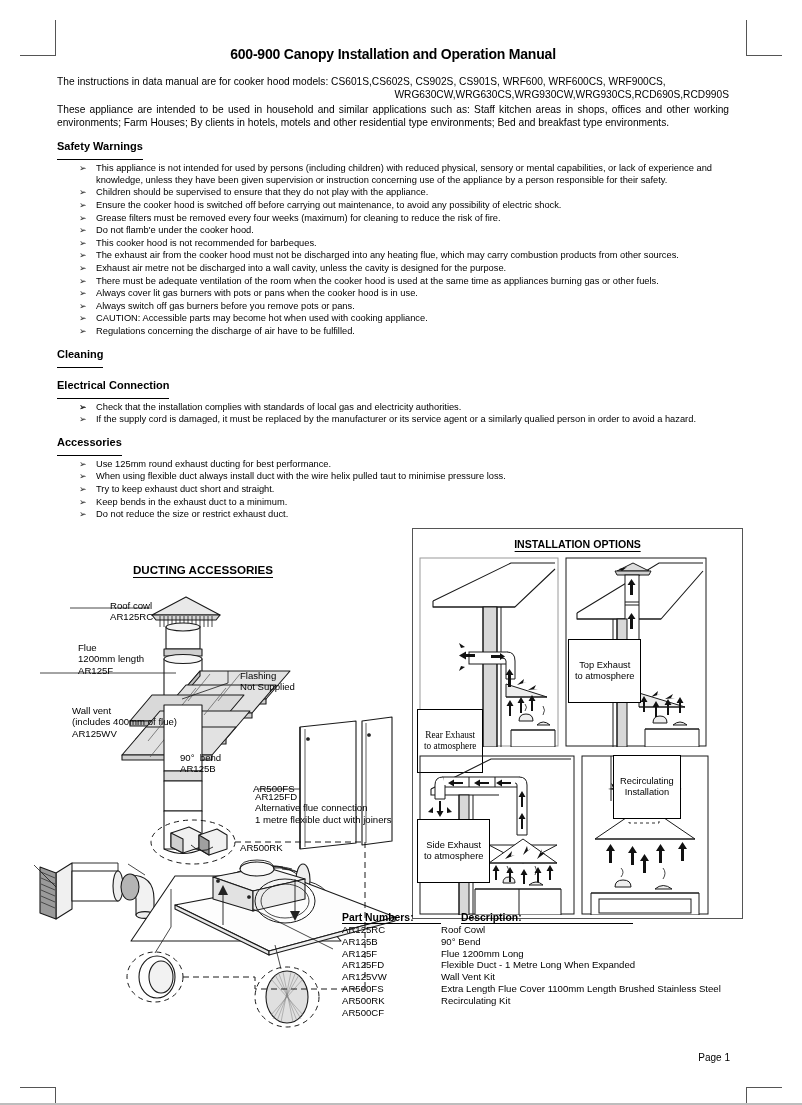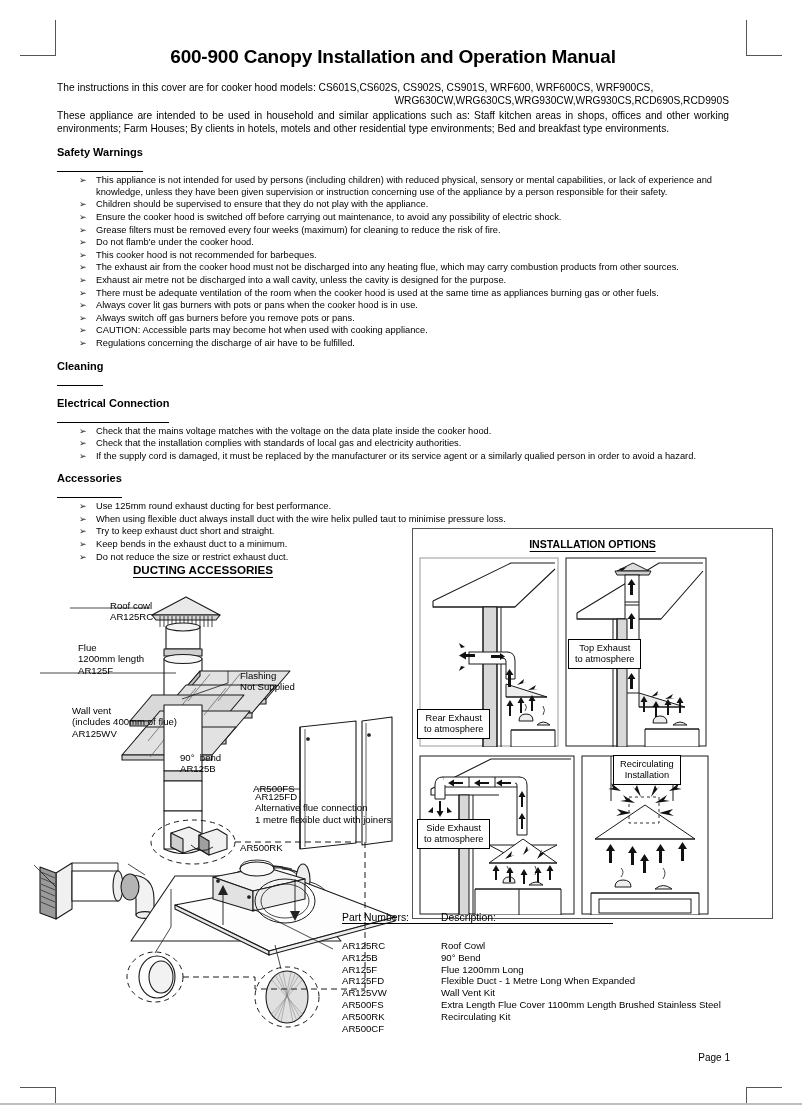--- a/index.html
+++ b/index.html
@@ -43,21 +43,21 @@
   }
 
   
   .page {
     position: absolute;
     left: 57px; top: 46px;
     width: 672px;
   }
 
   h1.doc-title {
-    font-size: 19px;
+    font-size: 14px;
     font-weight: bold;
     text-align: center;
     margin: 0 0 14px 0;
     letter-spacing: -0.2px;
   }
 
   p.intro {
     font-size: 10.2px;
     line-height: 12.6px;
     margin: 0 0 2px 0;
@@ -65,21 +65,21 @@
   }
   p.intro.models-1 { text-align: left; margin-bottom: 0; }
   p.intro.models-2 { text-align: right; margin-bottom: 3px; }
 
   h2.section {
     font-size: 11px;
     font-weight: bold;
     margin: 9px 0 2px 0;
     display: inline-block;
     border-bottom: 1.6px solid #000;
-    padding-bottom: 12px;
+    padding-bottom: 6px;
     line-height: 13px;
   }
   .section-wrap { display: block; }
 
   ul.bullets {
     list-style: none;
     margin: 1px 0 0 0;
     padding: 0 0 0 16px;
   }
   ul.bullets li {
@@ -111,21 +111,21 @@
     position: absolute;
     left: 133px; top: 48px;
     font-size: 11.6px; font-weight: bold;
     border-bottom: 1.8px solid #000;
     padding-bottom: 1px;
   }
 
   .install-box {
     position: absolute;
     left: 412px; top: 13px;
-    width: 361px; height: 391px;
+    width: 331px; height: 391px;
     border: 1px solid #555;
     background: #fff;
   }
   .install-title {
     position: absolute;
     left: 50%; top: 9px;
     transform: translateX(-50%);
     font-size: 10.6px; font-weight: bold;
     border-bottom: 1.7px solid #000;
     padding-bottom: 1px;
@@ -137,35 +137,36 @@
     font-size: 9.6px;
     line-height: 11.4px;
     white-space: pre;
   }
   .callout {
     position: absolute;
     background: #fff;
     border: 1px solid #000;
     font-size: 9.3px;
     line-height: 11px;
-    padding: 3px 6px;
+    padding: 20px 6px;
     text-align: center;
     white-space: pre;
   }
 
   
   .parts {
     position: absolute;
     left: 342px; top: 912px;
     width: 400px;
   }
   .parts-head {
-    font-size: 10.4px; font-weight: normal;
+    font-size: 10.4px; font-weight: bold;
     display: flex;
-    margin-bottom: 16px;
+    margin-bottom: 0px;
+    gap: 20px;
   }
   .parts-head .c1 { width: 99px; border-bottom: 1.6px solid #000; }
   .parts-head .c2 { flex: 1; border-bottom: 1.6px solid #000; max-width: 172px;}
   .parts-row {
     display: flex;
     font-size: 9.6px;
     line-height: 11.8px;
   }
   .parts-row .c1 { width: 99px; }
   .parts-row .c2 { flex: 1; }
@@ -197,21 +198,21 @@
 <div class="crop crop-br" data-name="crop-mark-bottom-right">
     <span class="h"></span>
     <span class="v"></span>
   </div>
 <div class="bottom-rule" data-name="page-bottom-rule"></div>
 
 <div class="page" data-name="document-body">
 
   <h1 class="doc-title" data-name="page-title">600-900 Canopy Installation and Operation Manual</h1>
 
-  <p class="intro models-1" data-name="model-list-line-1">The instructions in this cover are for cooker hood models: CS601S,CS602S, CS902S, CS901S, WRF600, WRF600CS, WRF900CS,</p>
+  <p class="intro models-1" data-name="model-list-line-1">The instructions in data manual are for cooker hood models: CS601S,CS602S, CS902S, CS901S, WRF600, WRF600CS, WRF900CS,</p>
   <p class="intro models-2" data-name="model-list-line-2">WRG630CW,WRG630CS,WRG930CW,WRG930CS,RCD690S,RCD990S</p>
   <p class="intro" data-name="intro-paragraph-2">These appliance are intended to be used in household and similar applications such as: Staff kitchen areas in shops, offices and other working environments; Farm Houses; By clients in hotels, motels and other residential type environments; Bed and breakfast type environments.</p>
 
   <div class="section-wrap" data-name="safety-warnings-section">
     <h2 class="section" data-name="safety-warnings-heading">Safety Warnings</h2>
     <ul class="bullets" data-name="safety-warnings-list" id="list-safety">
         <li data-name="safety-warning-item"><span class="mk" data-name="bullet-arrow-icon">➢</span><span data-name="list-item-text">This appliance is not intended for used by persons (including children) with reduced physical, sensory or mental capabilities, or lack of experience and knowledge, unless they have been given supervision or instruction concerning use of the appliance by a person responsible for their safety.</span></li>
         <li data-name="safety-warning-item"><span class="mk" data-name="bullet-arrow-icon">➢</span><span data-name="list-item-text">Children should be supervised to ensure that they do not play with the appliance.</span></li>
         <li data-name="safety-warning-item"><span class="mk" data-name="bullet-arrow-icon">➢</span><span data-name="list-item-text">Ensure the cooker hood is switched off before carrying out maintenance, to avoid any possibility of electric shock.</span></li>
         <li data-name="safety-warning-item"><span class="mk" data-name="bullet-arrow-icon">➢</span><span data-name="list-item-text">Grease filters must be removed every four weeks (maximum) for cleaning to reduce the risk of fire.</span></li>
@@ -227,21 +228,21 @@
       </ul>
   </div>
 
   <div class="section-wrap" data-name="cleaning-section">
     <h2 class="section" data-name="cleaning-heading">Cleaning</h2>
   </div>
 
   <div class="section-wrap" data-name="electrical-connection-section">
     <h2 class="section" data-name="electrical-connection-heading">Electrical Connection</h2>
     <ul class="bullets" data-name="electrical-connection-list" id="list-electrical">
-        <li data-name="electrical-connection-item"><span class="mk" data-name="bullet-arrow-icon">➢</span><span data-name="list-item-text">Check that the mains voltage matches with the voltage on the data plate inside the cooker hood.</span></li>
+        <li data-name="electrical-connection-item"><span class="mk" data-name="bullet-arrow-icon">➢</span></li>
         <li data-name="electrical-connection-item"><span class="mk" data-name="bullet-arrow-icon">➢</span><span data-name="list-item-text">Check that the installation complies with standards of local gas and electricity authorities.</span></li>
         <li data-name="electrical-connection-item"><span class="mk" data-name="bullet-arrow-icon">➢</span><span data-name="list-item-text">If the supply cord is damaged, it must be replaced by the manufacturer or its service agent or a similarly qualied person in order to avoid a hazard.</span></li>
       </ul>
   </div>
 
   <div class="section-wrap" data-name="accessories-section">
     <h2 class="section" data-name="accessories-heading">Accessories</h2>
     <ul class="bullets" data-name="accessories-list" id="list-accessories">
         <li data-name="accessory-item"><span class="mk" data-name="bullet-arrow-icon">➢</span><span data-name="list-item-text">Use 125mm round exhaust ducting for best performance.</span></li>
         <li data-name="accessory-item"><span class="mk" data-name="bullet-arrow-icon">➢</span><span data-name="list-item-text">When using flexible duct always install duct with the wire helix pulled taut to minimise pressure loss.</span></li>
@@ -516,21 +517,21 @@
         <g fill="#111" stroke="none">
           <path d="M89 112 l0 12 l-2.5 0 l4 6 l4 -6 l-2.5 0 l0 -12 Z" transform="rotate(180 90.5 121)"></path>
           <path d="M90 143 l0 10 l-2.5 0 l3.5 6 l3.5 -6 l-2.5 0 l0 -10 Z" transform="rotate(180 91 151)"></path>
           <path d="M101 146 l0 10 l-2.5 0 l3.5 6 l3.5 -6 l-2.5 0 l0 -10 Z" transform="rotate(180 102 151)"></path>
           <path d="M112 144 l0 10 l-2.5 0 l3.5 6 l3.5 -6 l-2.5 0 l0 -10 Z" transform="rotate(180 113 149)"></path>
           <path d="M98 128 l7 -6 l-1 4 l4 -1 Z"></path>
           <path d="M109 133 l8 -5 l-2 4 l4 0 Z"></path>
         </g>
       </g>
     </svg>
-    <div class="callout" data-name="callout-rear-exhaust" style="left:4px; top:180px;">Rear Exhaust
+    <div class="callout" data-name="callout-rear-exhaust" style="left:4px; top:180px;font-family:Liberation Serif, serif;">Rear Exhaust
 to atmosphere</div>
 
     <svg data-name="top-exhaust-illustration" width="142" height="190" viewBox="0 0 142 190" style="position:absolute; left:152px; top:28px;">
       <g fill="none" stroke="#1a1a1a" stroke-width="1">
         <rect x="1" y="1" width="140" height="188" stroke="#1a1a1a"></rect>
 
         <path d="M12 56 L94 6 L138 6" stroke-width="1.1"></path>
         <path d="M12 56 L12 62 L96 62 L138 14" stroke-width="1.1"></path>
         <line x1="12" y1="62" x2="96" y2="62"></line>
 

